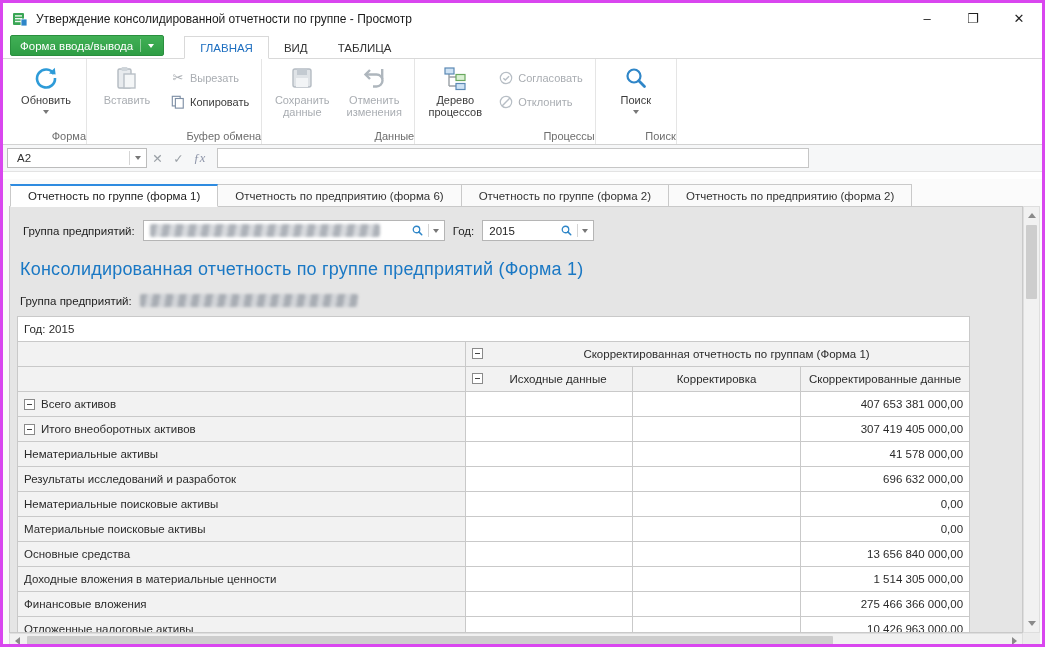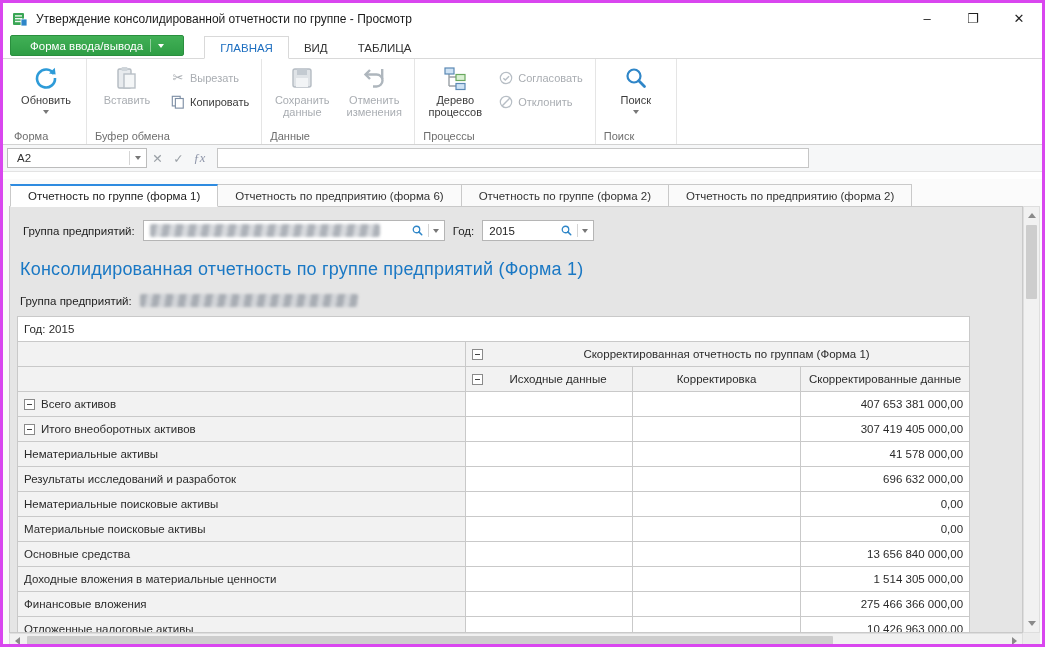--- a/index.html
+++ b/index.html
@@ -9,30 +9,30 @@
 
   
   .titlebar{height:31px;display:flex;align-items:center;padding-left:9px;background:#fff}
   .app-icon{width:16px;height:16px;flex:0 0 16px}
   .title-text{margin-left:8px;font-size:12px;color:#1a1a1a}
   .win-controls{margin-left:auto;display:flex;height:100%}
   .wbtn{width:46px;display:flex;align-items:center;justify-content:center;font-size:13px;color:#222;cursor:default}
 
   
   .ribbon-tabs{height:25px;display:flex;align-items:flex-end;padding-left:7px;border-bottom:1px solid #d9d9d9;background:#fff}
-  .app-btn{height:21px;margin-bottom:2px;display:flex;align-items:center;gap:7px;padding:0 19px;background:linear-gradient(#41b056,#2f9e45);color:#fff;border:1px solid #2a8f3e;border-radius:2px;font-size:11.5px;margin-right:20px}
+  .app-btn{height:21px;margin-bottom:2px;display:flex;align-items:center;gap:7px;padding:0 9px;background:linear-gradient(#41b056,#2f9e45);color:#fff;border:1px solid #2a8f3e;border-radius:2px;font-size:11.5px;margin-right:20px}
   .app-btn .vdiv{width:1px;height:13px;background:rgba(255,255,255,.45)}
   .cdown{width:0;height:0;border-left:3.5px solid transparent;border-right:3.5px solid transparent;border-top:4px solid currentColor;display:inline-block}
   .rtab{padding:5px 15px 4px;font-size:11.5px;color:#333}
   .rtab.active{background:#fff;border:1px solid #d9d9d9;border-bottom:1px solid #fff;margin-bottom:-1px;color:#1e6fc0}
 
   
   .ribbon-body{height:86px;display:flex;background:#fff;border-bottom:1px solid #d2d2d2;padding-left:3px}
   .rgroup{position:relative;padding:3px 5px 16px;border-right:1px solid #e5e5e5;display:flex;align-items:flex-start;gap:2px}
-  .glabel{position:absolute;bottom:2px;left:8px;right:0;text-align:left;font-size:11px;color:#6e6e6e}
+  .glabel{position:absolute;bottom:2px;left:0;right:0;text-align:right;font-size:11px;color:#6e6e6e}
   .rbtn{border-radius:2px}
   .rbtn.big{width:70px;min-height:64px;display:flex;flex-direction:column;align-items:center;padding-top:3px;gap:3px;font-size:11px;line-height:12px;text-align:center;color:#3b3b3b}
   .rbtn.big .ic{width:26px;height:26px}
   .smallcol{display:flex;flex-direction:column;justify-content:flex-start;padding-top:6px;gap:4px}
   .rbtn.small{display:flex;align-items:center;gap:5px;height:20px;padding:0 7px;font-size:11px;color:#3b3b3b;white-space:nowrap}
   .rbtn.small .ic{width:14px;height:14px;font-size:13px;line-height:14px;text-align:center}
   .dis{color:#a9adb2 !important}
   .bcaret{color:#777;margin-top:1px}
 
   
@@ -81,21 +81,21 @@
   .report-title{margin:18px 0 0 10px;font-size:18px;font-weight:normal;color:#1a78c4;letter-spacing:.2px}
   .group-line{margin:14px 0 0 10px;display:flex;align-items:center;gap:8px;font-size:11.5px}
   .group-line .blur{width:218px}
 
   
   table.grid{border-collapse:collapse;table-layout:fixed;width:952px;margin:9px 0 0 7px;font-size:11.5px;color:#2b2b2b}
   table.grid td{border:1px solid #c9c9c9;padding:0 6px;height:25px;overflow:hidden;white-space:nowrap;background:#fff}
   td.gray{background:#f2f2f2 !important}
   td.center{text-align:center}
   td.num{text-align:right}
-  .flexcell{display:flex;align-items:flex-end;width:100%}
+  .flexcell{display:flex;align-items:flex-start;width:100%}
   .flexcell .ctext{flex:1;text-align:center}
   .minus{display:inline-block;width:11px;height:11px;border:1px solid #8a8a8a;background:#fff;position:relative;flex:0 0 11px;margin-right:7px;vertical-align:-2px}
   .minus::before{content:"";position:absolute;left:2px;right:2px;top:4px;height:1px;background:#444}
   td.ind1{padding-left:22px}
   td.ind2{padding-left:44px}
   td.ind0 .minus,td.ind1 .minus{margin-right:6px}
 </style>
 </head>
 <body>
 

